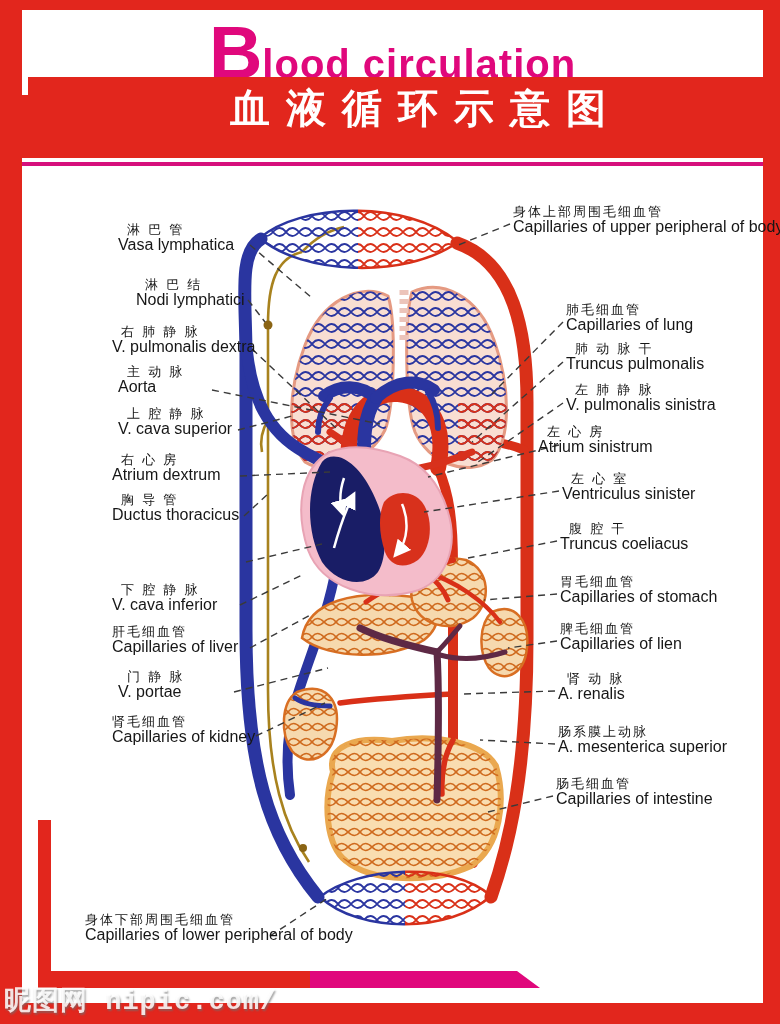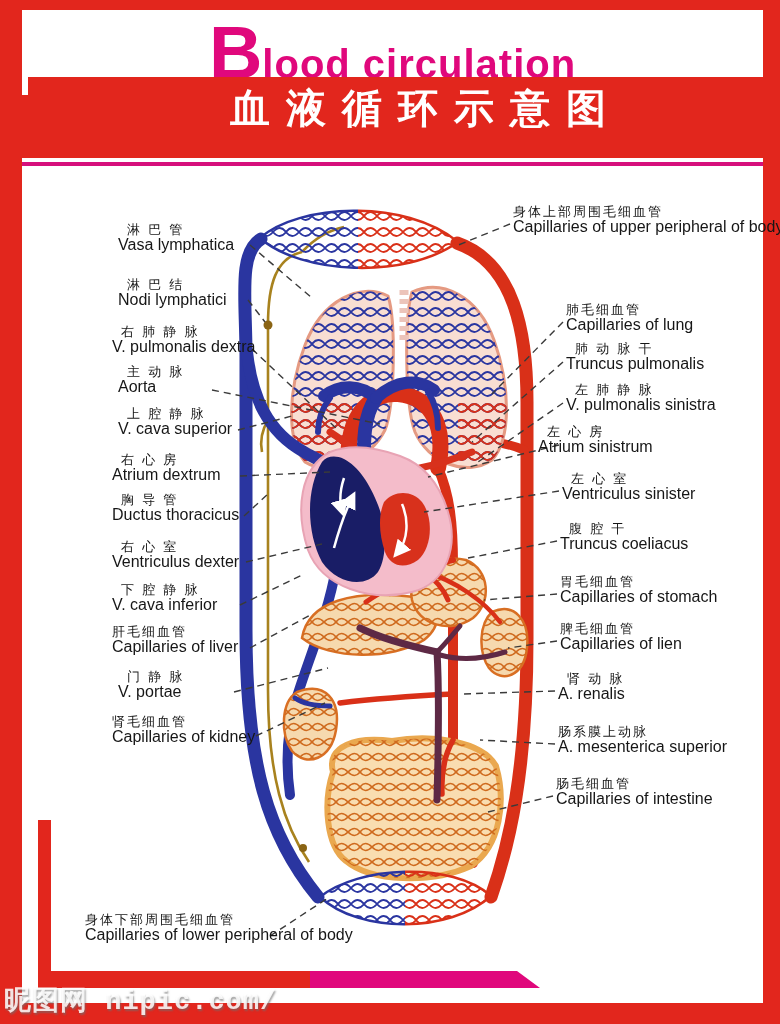--- a/index.html
+++ b/index.html
@@ -207,21 +207,21 @@
       <line x1="555" y1="691" x2="462" y2="694"></line>
       <line x1="555" y1="744" x2="480" y2="740"></line>
       <line x1="553" y1="796" x2="488" y2="812"></line>
     </g>
   </svg>
 
   <div class="lbl ind" style="left:118px;top:222px">
     <div class="zh">淋 巴 管</div>
       <div class="la">Vasa lymphatica</div>
   </div>
-  <div class="lbl ind" style="left:118px;top:277px">
+  <div class="lbl ind" style="left:136px;top:277px">
     <div class="zh">淋 巴 结</div>
       <div class="la">Nodi lymphatici</div>
   </div>
   <div class="lbl ind" style="left:112px;top:324px">
     <div class="zh">右 肺 静 脉</div>
       <div class="la">V. pulmonalis dextra</div>
   </div>
   <div class="lbl ind" style="left:118px;top:364px">
     <div class="zh">主 动 脉</div>
       <div class="la">Aorta</div>
@@ -230,24 +230,20 @@
     <div class="zh">上 腔 静 脉</div>
       <div class="la">V. cava superior</div>
   </div>
   <div class="lbl ind" style="left:112px;top:452px">
     <div class="zh">右 心 房</div>
       <div class="la">Atrium dextrum</div>
   </div>
   <div class="lbl ind" style="left:112px;top:492px">
     <div class="zh">胸 导 管</div>
       <div class="la">Ductus thoracicus</div>
-  </div>
-  <div class="lbl ind" style="left:112px;top:539px">
-    <div class="zh">右 心 室</div>
-      <div class="la">Ventriculus dexter</div>
   </div>
   <div class="lbl ind" style="left:112px;top:582px">
     <div class="zh">下 腔 静 脉</div>
       <div class="la">V. cava inferior</div>
   </div>
   <div class="lbl" style="left:112px;top:624px">
     <div class="zh">肝毛细血管</div>
       <div class="la">Capillaries of liver</div>
   </div>
   <div class="lbl ind" style="left:118px;top:669px">

